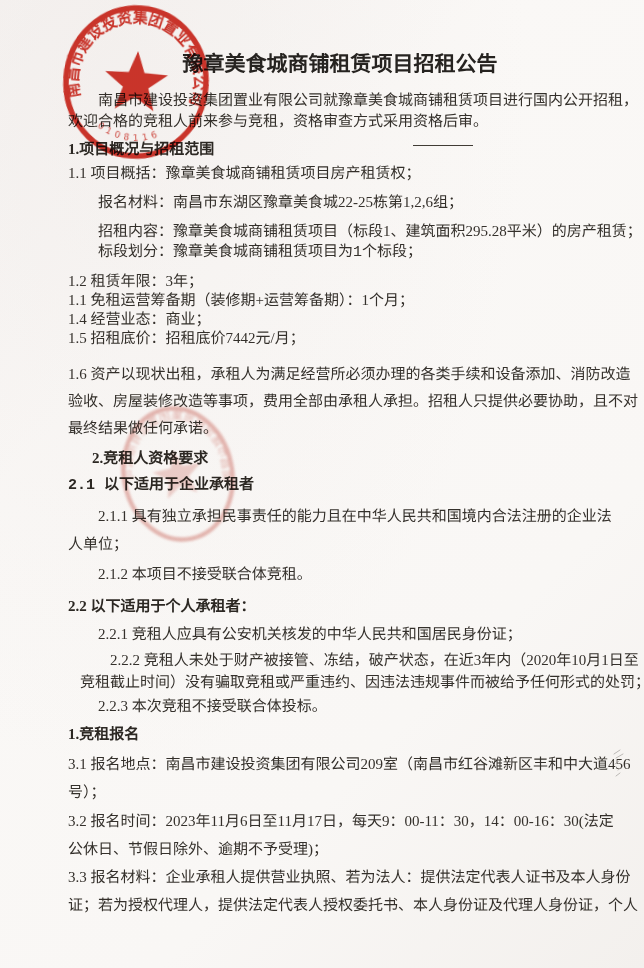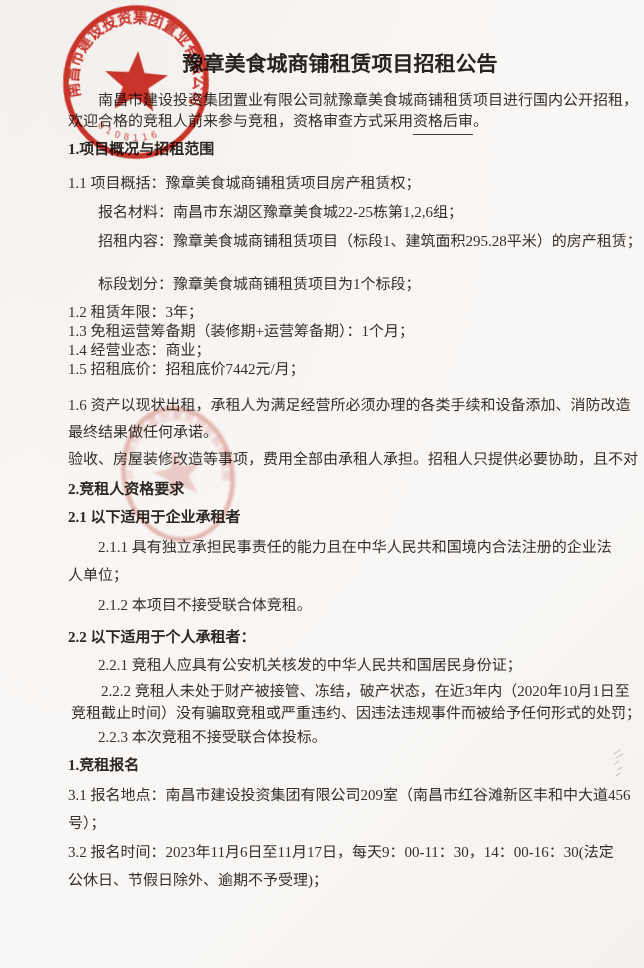--- a/index.html
+++ b/index.html
@@ -22,21 +22,21 @@
   .lh27{line-height:27px;}
   .lh28{line-height:28px;}
   .ind{padding-left:2em;}          
   .sub{padding-left:30px;}         
   .b{font-weight:700;color:#2c2823;}
   .title{
     display:block;margin-top:50px;font-size:21px;line-height:28px;
     font-weight:700;text-align:center;color:#262320;
     letter-spacing:0;white-space:nowrap;
   }
-  .u{border-bottom:1.5px solid #413c35;padding-bottom:5px;}
+  .u{border-bottom:1.5px solid #413c35;padding-bottom:16px;}
   
   .seal{position:absolute;pointer-events:none;}
   .seal-top{
     left:54px;top:-6px;width:164px;height:176px;
     opacity:.92;mix-blend-mode:multiply;
     transform:rotate(4deg);
     filter:blur(.2px);
   }
   .seal-ghost{
     left:114px;top:398px;width:128px;height:152px;
@@ -84,52 +84,56 @@
   </svg>
 
   <span class="title">豫章美食城商铺租赁项目招租公告</span>
 
   <p style="margin:12px 0 0;">
     <span class="l lh21 ind">南昌市建设投资集团置业有限公司就豫章美食城商铺租赁项目进行国内公开招租，</span>
     <span class="l lh21"><span>欢迎合格的竞租人前来参与竞租，资格审查方式采用</span><span class="u">资格后审</span><span>。</span></span>
   </p>
 
   <span class="l b" style="margin-top:6px;">1.项目概况与招租范围</span>
-  <span class="l" style="margin-top:12px;">1.1 项目概括：豫章美食城商铺租赁项目房产租赁权；</span>
+  <span class="l" style="margin-top:2px;">1.1 项目概括：豫章美食城商铺租赁项目房产租赁权；</span>
   <span class="l sub" style="margin-top:7px;">报名材料：南昌市东湖区豫章美食城22-25栋第1,2,6组；</span>
   <span class="l sub" style="margin-top:7px;">招租内容：豫章美食城商铺租赁项目（标段1、建筑面积295.28平米）的房产租赁；</span>
-  <span class="l sub" style="margin-top:21px;">标段划分：豫章美食城商铺租赁项目为1个标段；</span>
+  <span class="l sub" style="margin-top:0;font-family:Liberation Mono, monospace;">标段划分：豫章美食城商铺租赁项目为1个标段；</span>
   <span class="l lh19" style="margin-top:8px;">1.2 租赁年限：3年；</span>
-  <span class="l lh19">1.3 免租运营筹备期（装修期+运营筹备期）：1个月；</span>
+  <span class="l lh19">1.1 免租运营筹备期（装修期+运营筹备期）：1个月；</span>
   <span class="l lh19">1.4 经营业态：商业；</span>
   <span class="l lh19">1.5 招租底价：招租底价7442元/月；</span>
   <p style="margin:13px 0 0;">
     <span class="l lh27">1.6 资产以现状出租，承租人为满足经营所必须办理的各类手续和设备添加、消防改造</span>
+    <span class="l lh27">验收、房屋装修改造等事项，费用全部由承租人承担。招租人只提供必要协助，且不对</span>
     <span class="l lh27">最终结果做任何承诺。</span>
-    <span class="l lh27">验收、房屋装修改造等事项，费用全部由承租人承担。招租人只提供必要协助，且不对</span>
   </p>
 
-  <span class="l b" style="margin-top:5px;">2.竞租人资格要求</span>
-  <span class="l b" style="margin-top:6px;">2.1 以下适用于企业承租者</span>
+  <span class="l b" style="margin-top:5px;margin-left:24px;">2.竞租人资格要求</span>
+  <span class="l b" style="margin-top:6px;font-family:Liberation Mono, monospace;">2.1 以下适用于企业承租者</span>
   <p style="margin:5px 0 0;">
     <span class="l lh28 ind">2.1.1 具有独立承担民事责任的能力且在中华人民共和国境内合法注册的企业法</span>
     <span class="l lh28">人单位；</span>
   </p>
   <span class="l ind" style="margin-top:5px;">2.1.2 本项目不接受联合体竞租。</span>
   <span class="l b" style="margin-top:10px;">2.2 以下适用于个人承租者：</span>
   <span class="l ind" style="margin-top:6px;">2.2.1 竞租人应具有公安机关核发的中华人民共和国居民身份证；</span>
-  <p style="margin:4px 3px 0;">
+  <p style="margin:4px 12px 0;">
     <span class="l ind">2.2.2 竞租人未处于财产被接管、冻结，破产状态，在近3年内（2020年10月1日至</span>
     <span class="l">竞租截止时间）没有骗取竞租或严重违约、因违法违规事件而被给予任何形式的处罚；</span>
   </p>
   <span class="l ind" style="margin-top:2px;">2.2.3 本次竞租不接受联合体投标。</span>
 
   <span class="l b" style="margin-top:6px;">1.竞租报名</span>
   <p style="margin:5px 0 0;">
     <span class="l lh28">3.1 报名地点：南昌市建设投资集团有限公司209室（南昌市红谷滩新区丰和中大道456</span>
     <span class="l lh28">号）；</span>
   </p>
   <p style="margin:1px 0 0;">
     <span class="l lh28">3.2 报名时间：2023年11月6日至11月17日，每天9：00-11：30，14：00-16：30(法定</span>
     <span class="l lh28">公休日、节假日除外、逾期不予受理)；</span>
   </p>
+  <p style="margin:0;">
+    <span class="l lh28">3.3 报名材料：企业承租人提供营业执照、若为法人：提供法定代表人证书及本人身份</span>
+    <span class="l lh28">证；若为授权代理人，提供法定代表人授权委托书、本人身份证及代理人身份证，个人</span>
+  </p>
 
 </div>
 
 </body></html>

